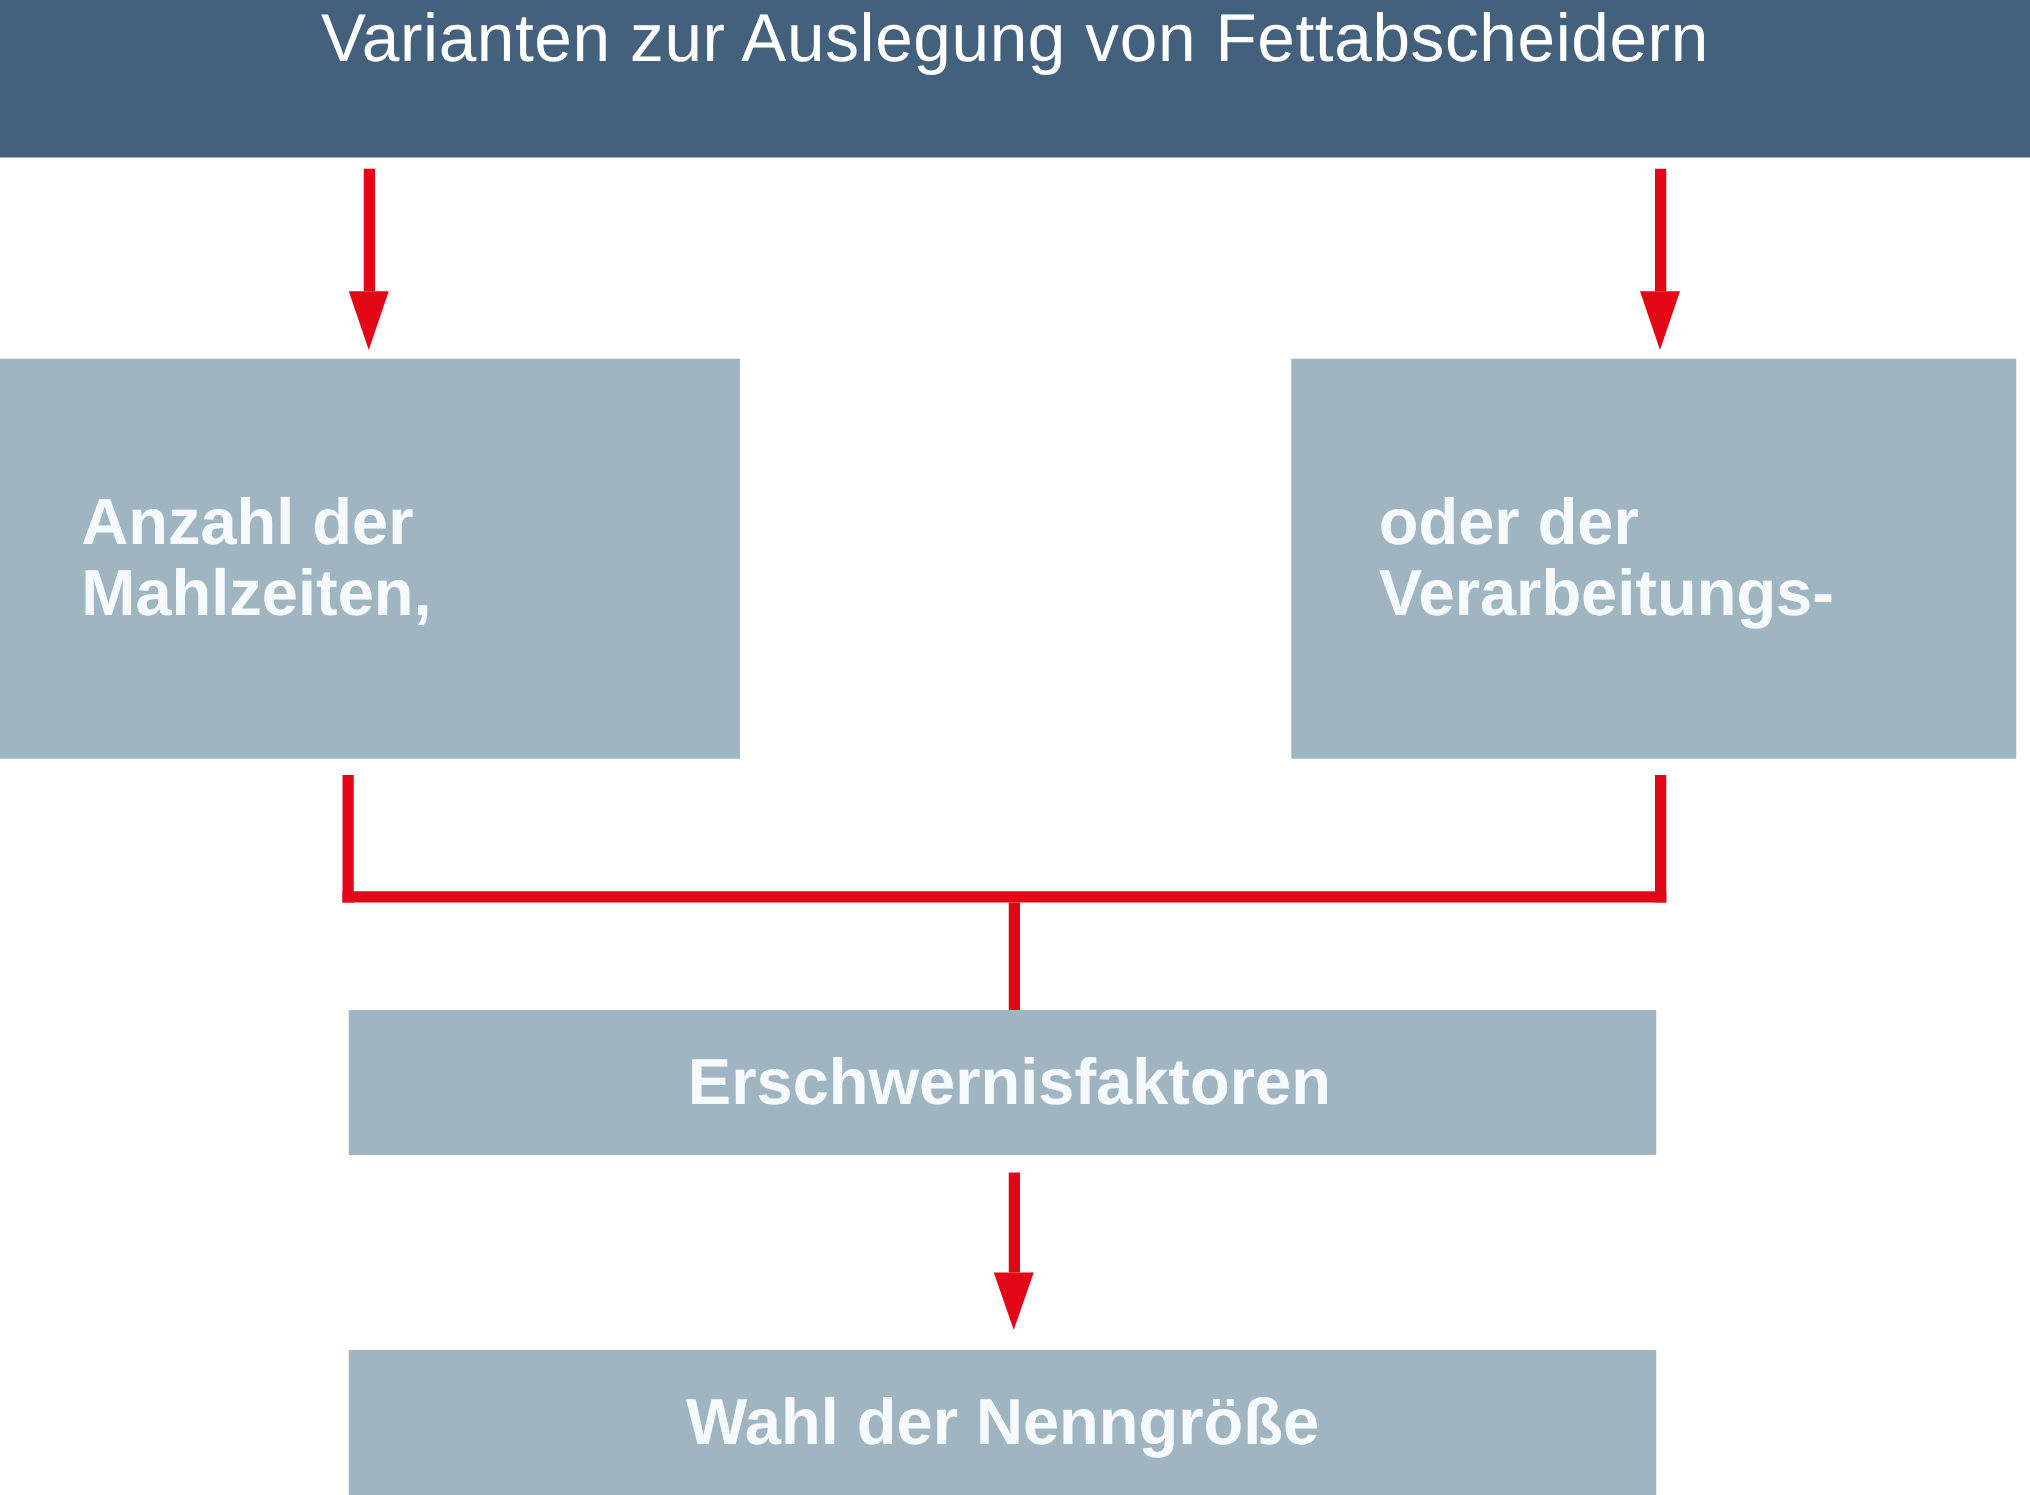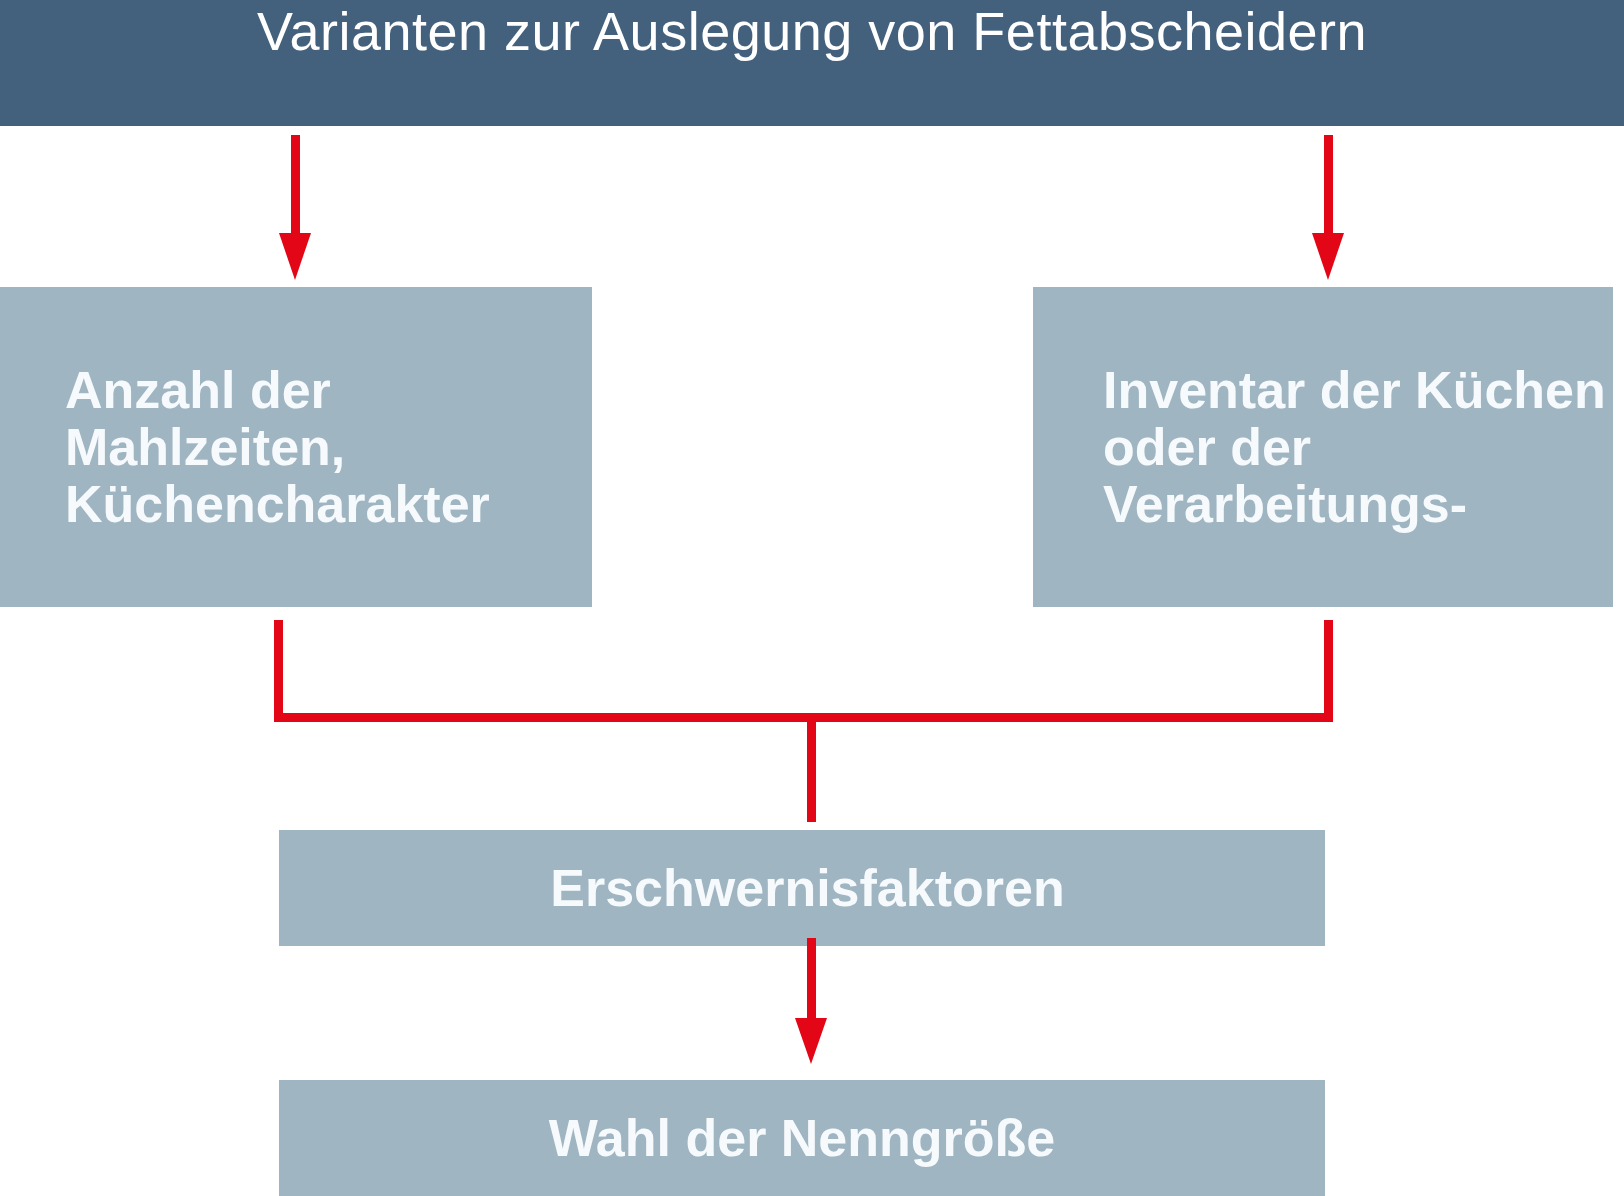--- a/index.html
+++ b/index.html
@@ -54,21 +54,21 @@
     flex-direction: column;
     justify-content: center;
   }
   .node.centered {
     display: flex;
     align-items: center;
     justify-content: center;
   }
   .box-left   { left: 0;      top: 287px;  width: 592px;  height: 320px; padding-left: 65px; }
   .box-right  { left: 1033px; top: 287px;  width: 580px;  height: 320px; padding-left: 70px; }
-  .box-mid    { left: 279px;  top: 830px;  width: 1046px; height: 116px; padding-left: 11px; }
+  .box-mid    { left: 279px;  top: 808px;  width: 1046px; height: 116px; padding-left: 11px; }
   .box-bottom { left: 279px;  top: 1080px; width: 1046px; height: 116px; }
 
   
   .rline { position: absolute; background: var(--red); }
   .shaft-top-left    { left: 291px;  top: 135px; width: 9px; height: 98px; }
   .shaft-top-right   { left: 1324px; top: 135px; width: 9px; height: 98px; }
   .vline-left        { left: 274px;  top: 620px; width: 9px; height: 102px; }
   .vline-right       { left: 1324px; top: 620px; width: 9px; height: 102px; }
   .hline-merge       { left: 274px;  top: 713px; width: 1059px; height: 9px; }
   .vline-center-drop { left: 807px;  top: 722px; width: 9px; height: 100px; }
@@ -94,25 +94,23 @@
     <div class="title">Varianten zur Auslegung von Fettabscheidern</div>
   </div>
 
   <div class="rline shaft-top-left"></div>
   <div class="arrowhead head-top-left"></div>
   <div class="rline shaft-top-right"></div>
   <div class="arrowhead head-top-right"></div>
 
   <div class="node multiline box-left">
     <span>Anzahl der Mahlzeiten,</span>
-    <span>Küchencharakter</span>
   </div>
 
   <div class="node multiline box-right">
-    <span>Inventar der Küchen</span>
     <span>oder der Verarbeitungs-</span>
   </div>
 
   <div class="rline vline-left"></div>
   <div class="rline vline-right"></div>
   <div class="rline hline-merge"></div>
   <div class="rline vline-center-drop"></div>
 
   <div class="node centered box-mid">
     <span>Erschwernisfaktoren</span>

